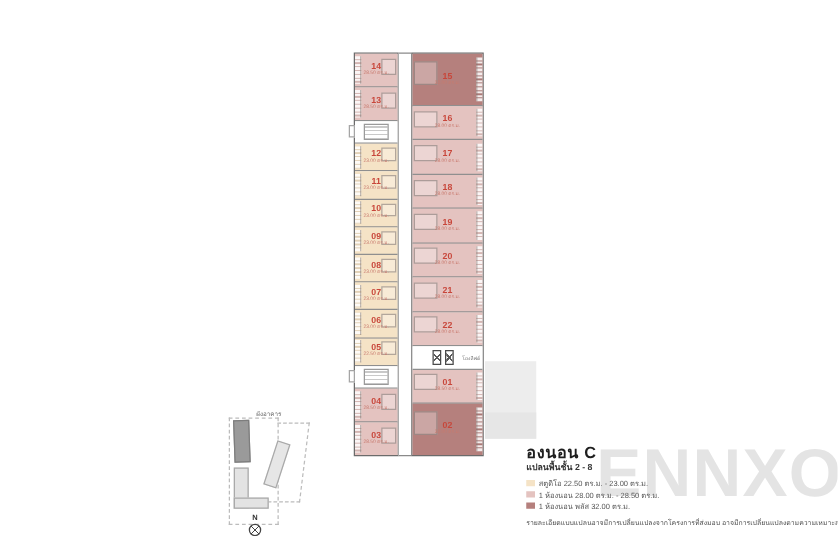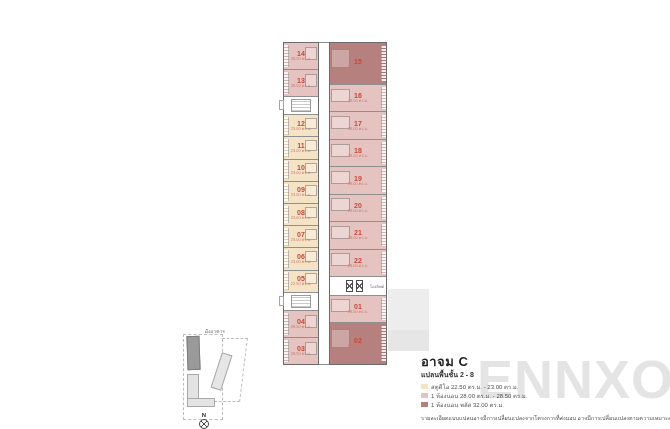--- a/index.html
+++ b/index.html
@@ -189,21 +189,21 @@
           <span class="uarea">32.00 ตร.ม.</span>
         </div>
       </div>
   </div>
   <div class="terrace"></div>
   <div class="terrace2"></div>
 
   <div class="watermark">ENNXO</div>
 
   <div class="titleblock">
-    <div class="bldg-title">อาจม C</div>
+    <div class="bldg-title">องนอน C</div>
     <div class="bldg-sub">แปลนพื้นชั้น 2 - 8</div>
     <div class="legend">
       <div class="legend-row">
         <span class="swatch" style="background: rgb(245, 227, 198);"></span>
         <span class="legend-label">สตูดิโอ 22.50 ตร.ม. - 23.00 ตร.ม.</span>
       </div>
       <div class="legend-row">
         <span class="swatch" style="background: rgb(228, 195, 192);"></span>
         <span class="legend-label">1 ห้องนอน 28.00 ตร.ม. - 28.50 ตร.ม.</span>
       </div>

